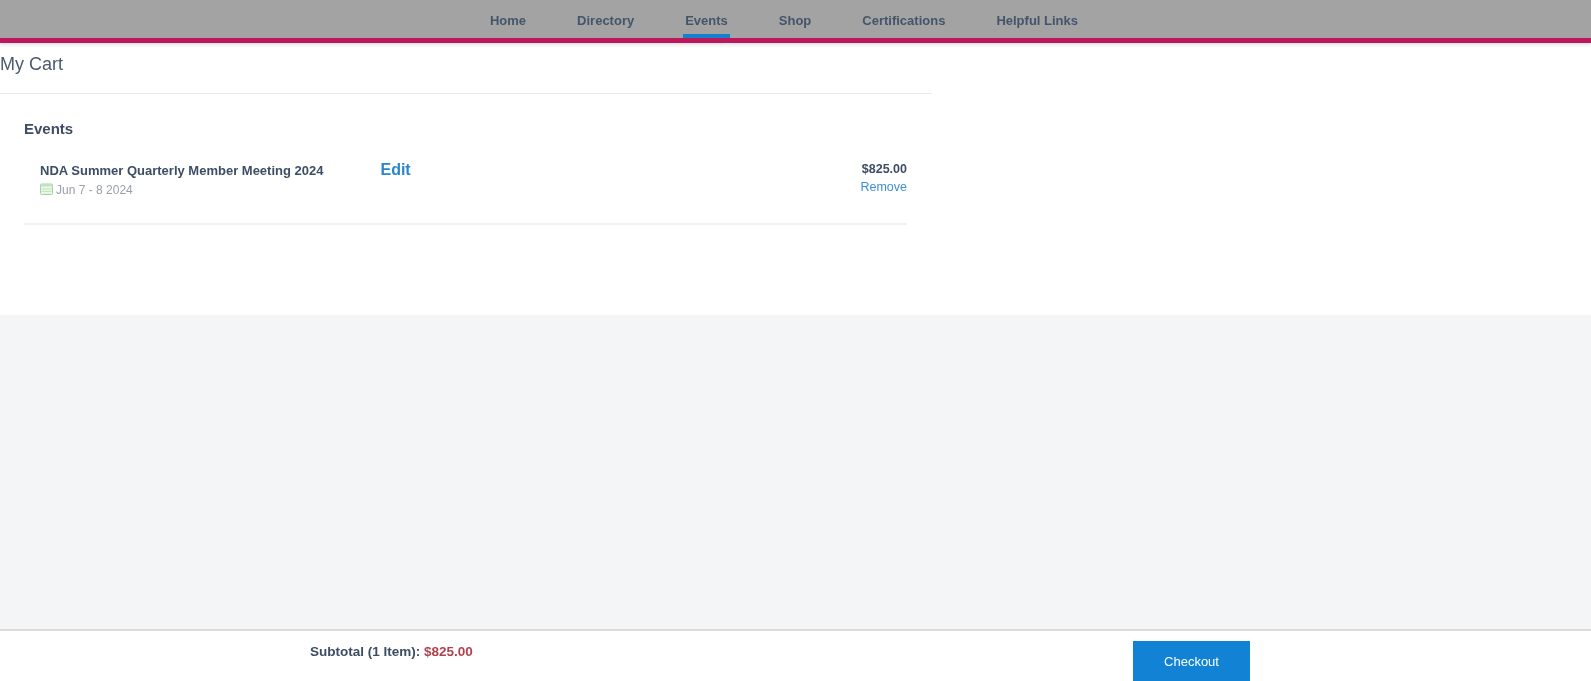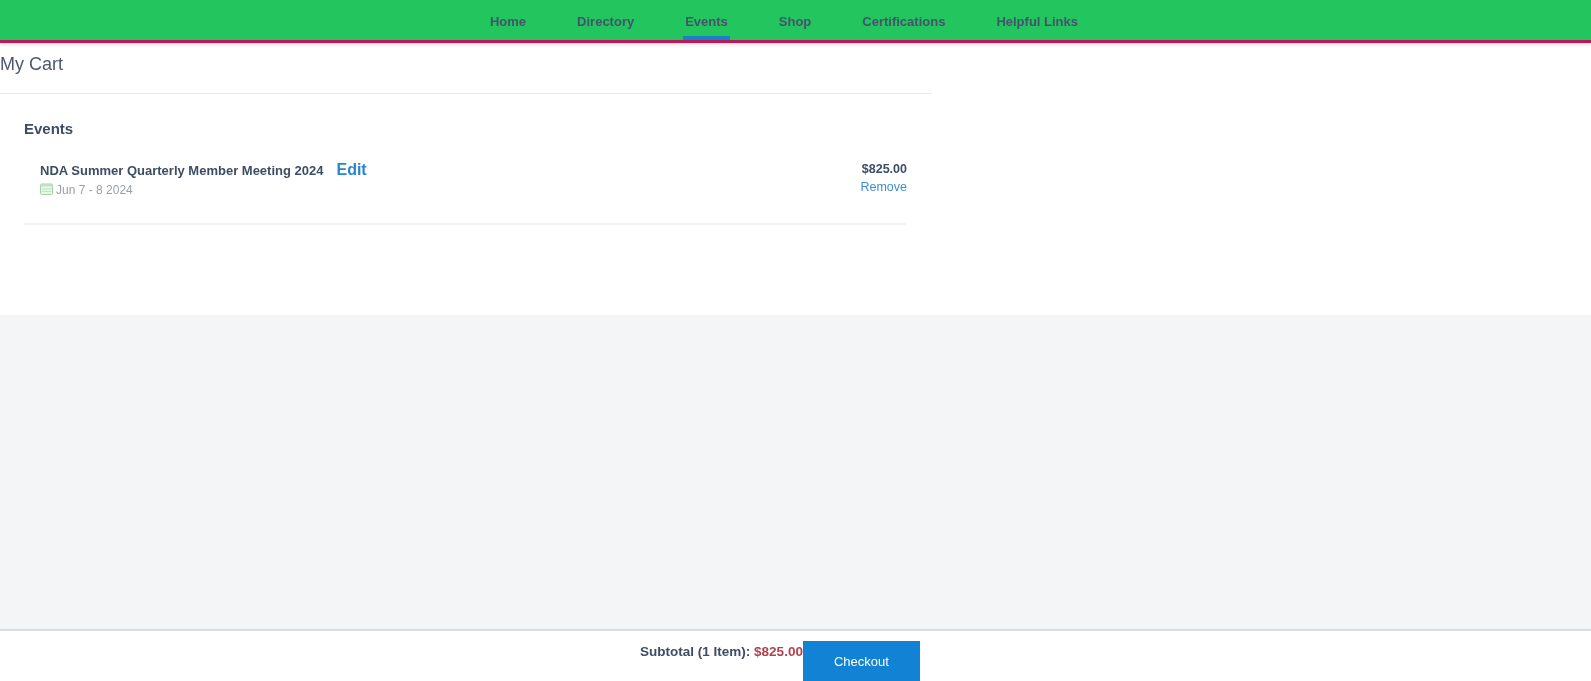--- a/index.html
+++ b/index.html
@@ -8,22 +8,22 @@
     overflow: hidden;
     background: #ffffff;
     font-family: "Liberation Sans", "DejaVu Sans", sans-serif;
   }
   body { display: flex; flex-direction: column; }
 
   
   .topnav {
     height: 43px;
     flex: 0 0 43px;
-    background: #22c55e;
-    border-bottom: 3px solid #be185d;
+    background: #a3a3a3;
+    border-bottom: 5px solid #be185d;
     box-shadow: 0 2px 3px rgba(0,0,0,0.12);
     position: relative;
     z-index: 5;
   }
   .topnav-inner {
     width: 932px;
     margin-left: 318px;
     height: 100%;
     display: flex;
     justify-content: center;
@@ -76,20 +76,21 @@
     margin-top: 24px;
     padding-left: 16px;
     display: flex;
     justify-content: space-between;
     align-items: flex-start;
   }
   .item-left { }
   .item-title-row {
     display: flex;
     align-items: baseline;
+    gap: 44px;
   }
   .item-name {
     font-size: 13px;
     font-weight: 700;
     color: #3d4d63;
     line-height: 1.25;
   }
   .edit-link {
     margin-left: 13px;
     font-size: 16px;
@@ -146,21 +147,21 @@
   .footer-bar {
     flex: 0 0 48px;
     background: #ffffff;
     border-top: 2px solid #dcdcdc;
     position: relative;
   }
   .footer-inner {
     margin-left: 310px;
     width: 940px;
     display: flex;
-    justify-content: center;
+    justify-content: space-between;
     align-items: flex-start;
   }
   .subtotal {
     margin-top: 13px;
     font-size: 13.5px;
     font-weight: 700;
     color: #3d4d63;
   }
   .subtotal .subtotal-value { color: #b2404f; }
   .checkout-btn {

